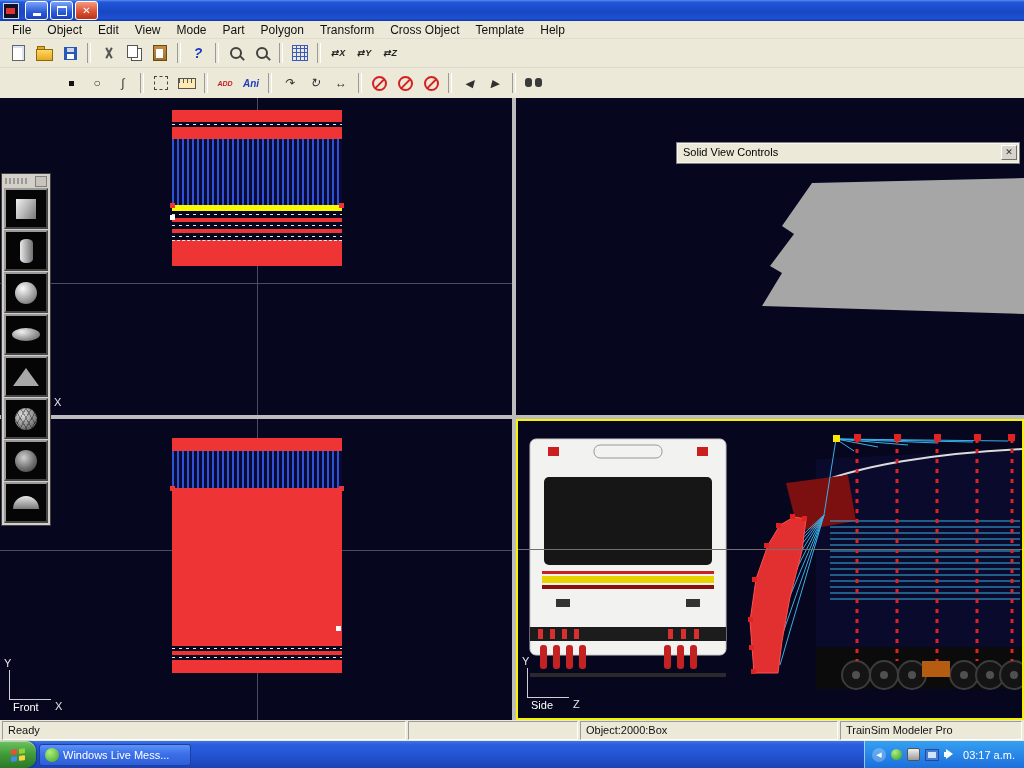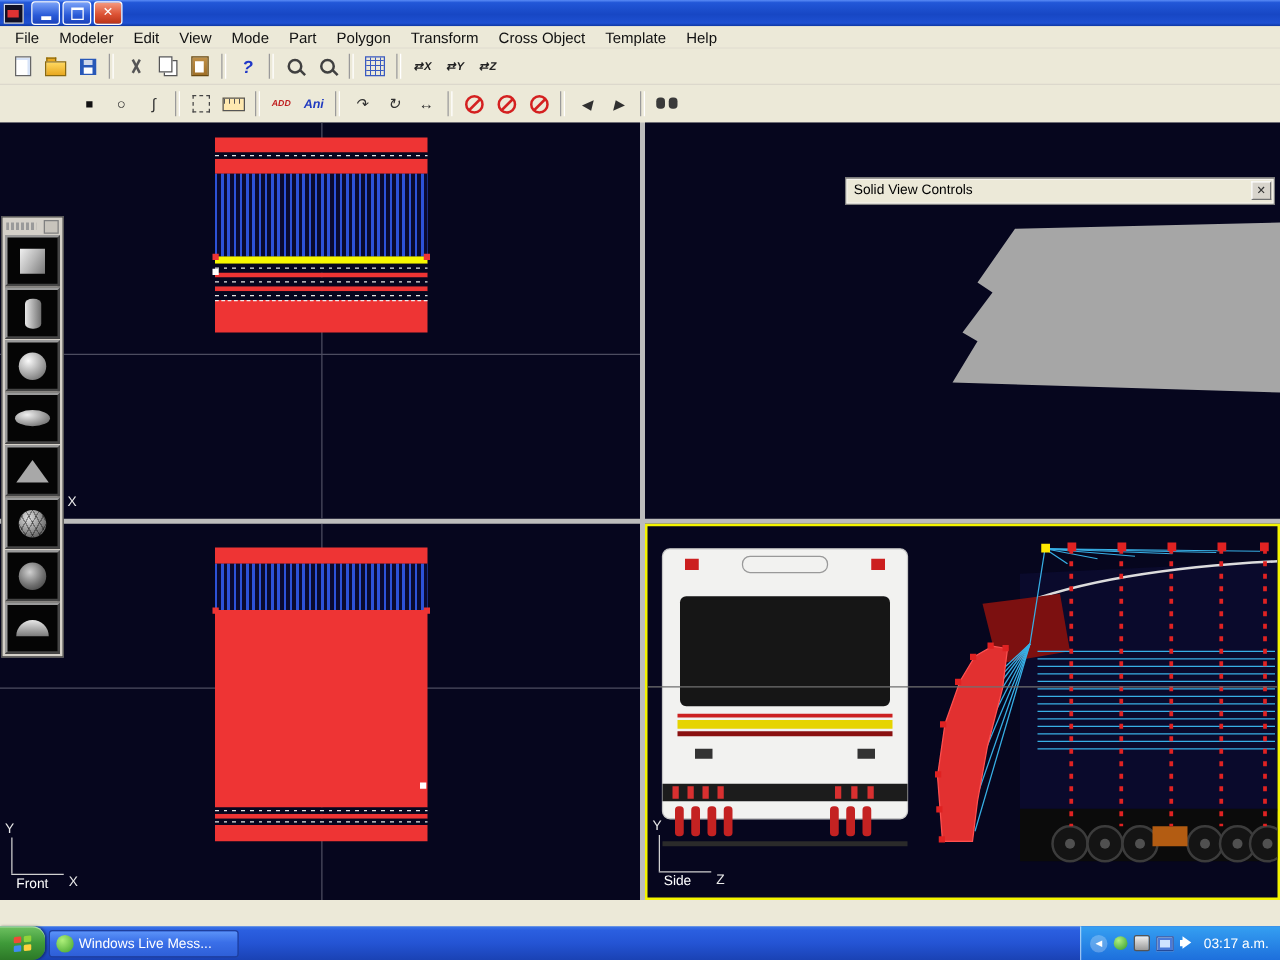--- a/index.html
+++ b/index.html
@@ -169,21 +169,21 @@
         </span>
       <span class="wbtn">
           <i class="glyph-restore"></i>
         </span>
       <span class="wbtn close">✕</span>
     </span>
   </div>
 
   <div class="menubar">
     <span class="menu-item">File</span>
-    <span class="menu-item">Modeler</span>
+    <span class="menu-item">Object</span>
     <span class="menu-item">Edit</span>
     <span class="menu-item">View</span>
     <span class="menu-item">Mode</span>
     <span class="menu-item">Part</span>
     <span class="menu-item">Polygon</span>
     <span class="menu-item">Transform</span>
     <span class="menu-item">Cross Object</span>
     <span class="menu-item">Template</span>
     <span class="menu-item">Help</span>
   </div>
@@ -501,20 +501,26 @@
 
     <div class="svc">
       <div class="svc-title">
         <span>Solid View Controls</span>
         <span class="svc-close">✕</span>
       </div>
     </div>
 
   </div>
 
+  <div class="statusbar">
+    <span class="sp sp-msg">Ready</span>
+    <span class="sp sp-gap"></span>
+    <span class="sp sp-obj">Object:2000:Box</span>
+    <span class="sp sp-app">TrainSim Modeler Pro</span>
+  </div>
 
   <div class="taskbar">
     <div class="startbtn">
       <span class="flag">
           <i class="f1"></i>
           <i class="f2"></i>
           <i class="f3"></i>
           <i class="f4"></i>
         </span>
     </div>

